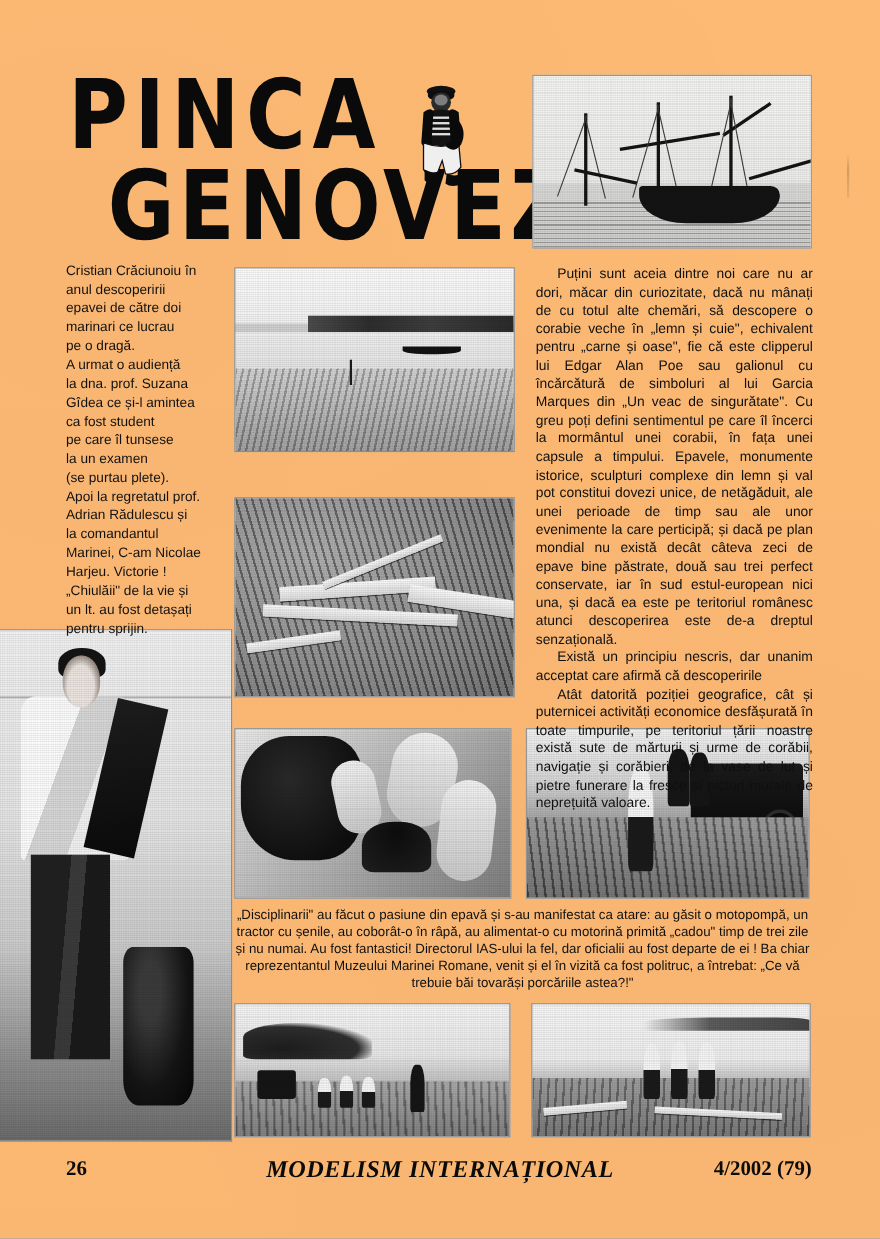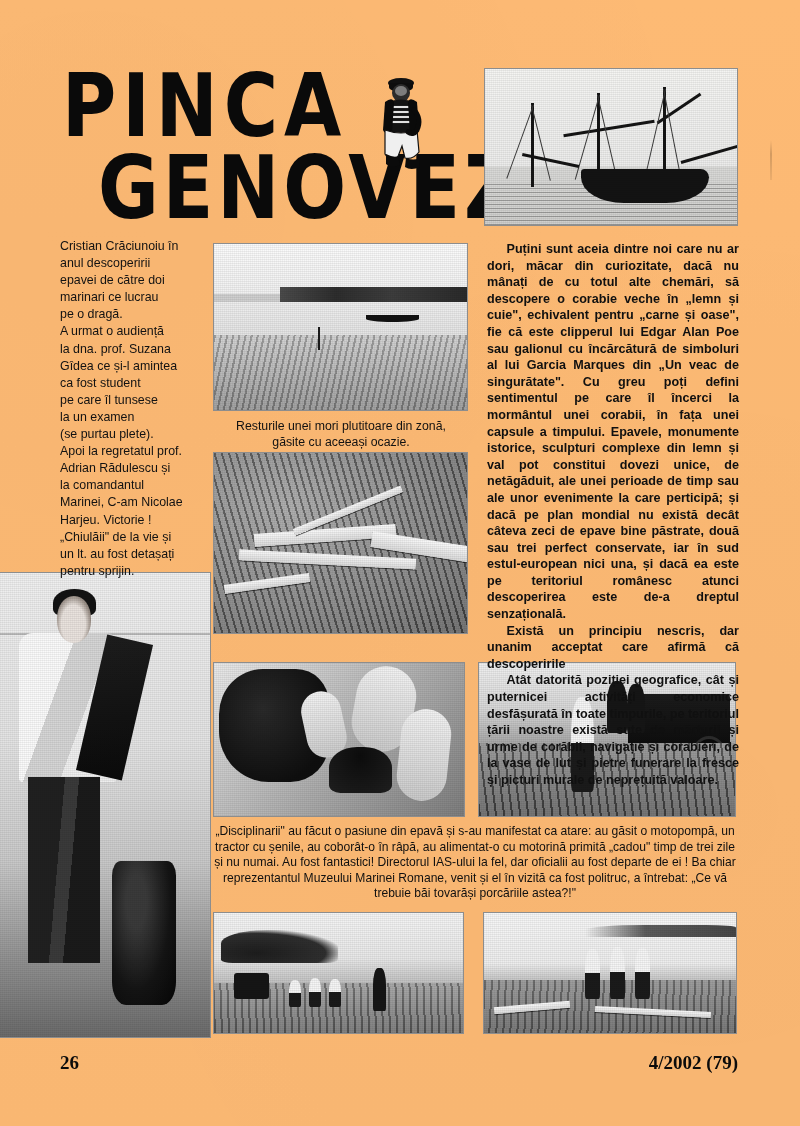--- a/index.html
+++ b/index.html
@@ -213,21 +213,21 @@
   }
   #body-col {
     position: absolute;
     left: 487px; top: 241px;
     width: 252px;
     font-size: 12.6px;
     line-height: 16.6px;
     text-align: justify;
     color: #101010;
   }
-  #body-col p { margin: 0; text-indent: 1.55em; font-weight: bold; }
+  #body-col p { margin: 0; text-indent: 1.55em; }
 
   #caption-mill {
     position: absolute;
     left: 213px; top: 418px;
     width: 256px;
     text-align: center;
     font-size: 12.3px;
     line-height: 16px;
     color: #121212;
     white-space: pre-line;
@@ -342,22 +342,20 @@
       <div class="sky"></div>
       <div class="treeline"></div>
       <div class="water"></div>
       <div class="boat"></div>
       <div class="bank"></div>
       <div class="post"></div>
       <div class="grain"></div>
     </div>
   </div>
 
-  <div id="caption-mill">Resturile unei mori plutitoare din zonă,
-găsite cu aceeași ocazie.</div>
 
   <div class="photo" id="photo-timbers">
     <div class="inner">
       <div class="ground"></div>
       <div class="plank" style="left:16%; top:42%; width:56%; height:7%; transform:rotate(-4deg);"></div>
       <div class="plank" style="left:10%; top:56%; width:70%; height:6%; transform:rotate(3deg);"></div>
       <div class="plank" style="left:30%; top:30%; width:46%; height:4%; transform:rotate(-22deg);"></div>
       <div class="plank" style="left:62%; top:48%; width:40%; height:9%; transform:rotate(9deg);"></div>
       <div class="plank" style="left:4%; top:70%; width:34%; height:5%; transform:rotate(-8deg);"></div>
       <div class="grain"></div>
@@ -456,16 +454,17 @@
       <div class="figure light" style="left:50%; top:28%; width:6%; height:44%;"></div>
       <div class="figure light" style="left:60%; top:29%; width:6%; height:43%;"></div>
       <div class="plank" style="left:4%; top:76%; width:30%; height:6%; transform:rotate(-5deg);"></div>
       <div class="plank" style="left:44%; top:80%; width:46%; height:5%; transform:rotate(3deg);"></div>
       <div class="grain"></div>
     </div>
   </div>
 
   <div id="footer">
     <div id="page-number">26</div>
+    <div id="magazine-name">MODELISM INTERNAȚIONAL</div>
     <div id="issue-number">4/2002 (79)</div>
   </div>
 
 </div>
 
 </body></html>

